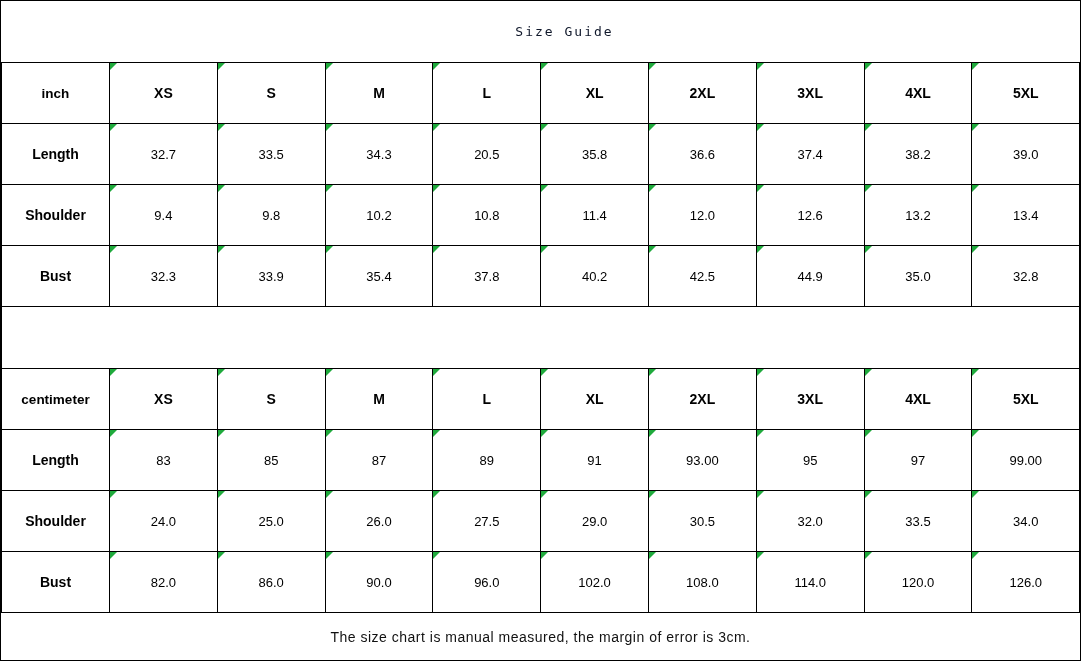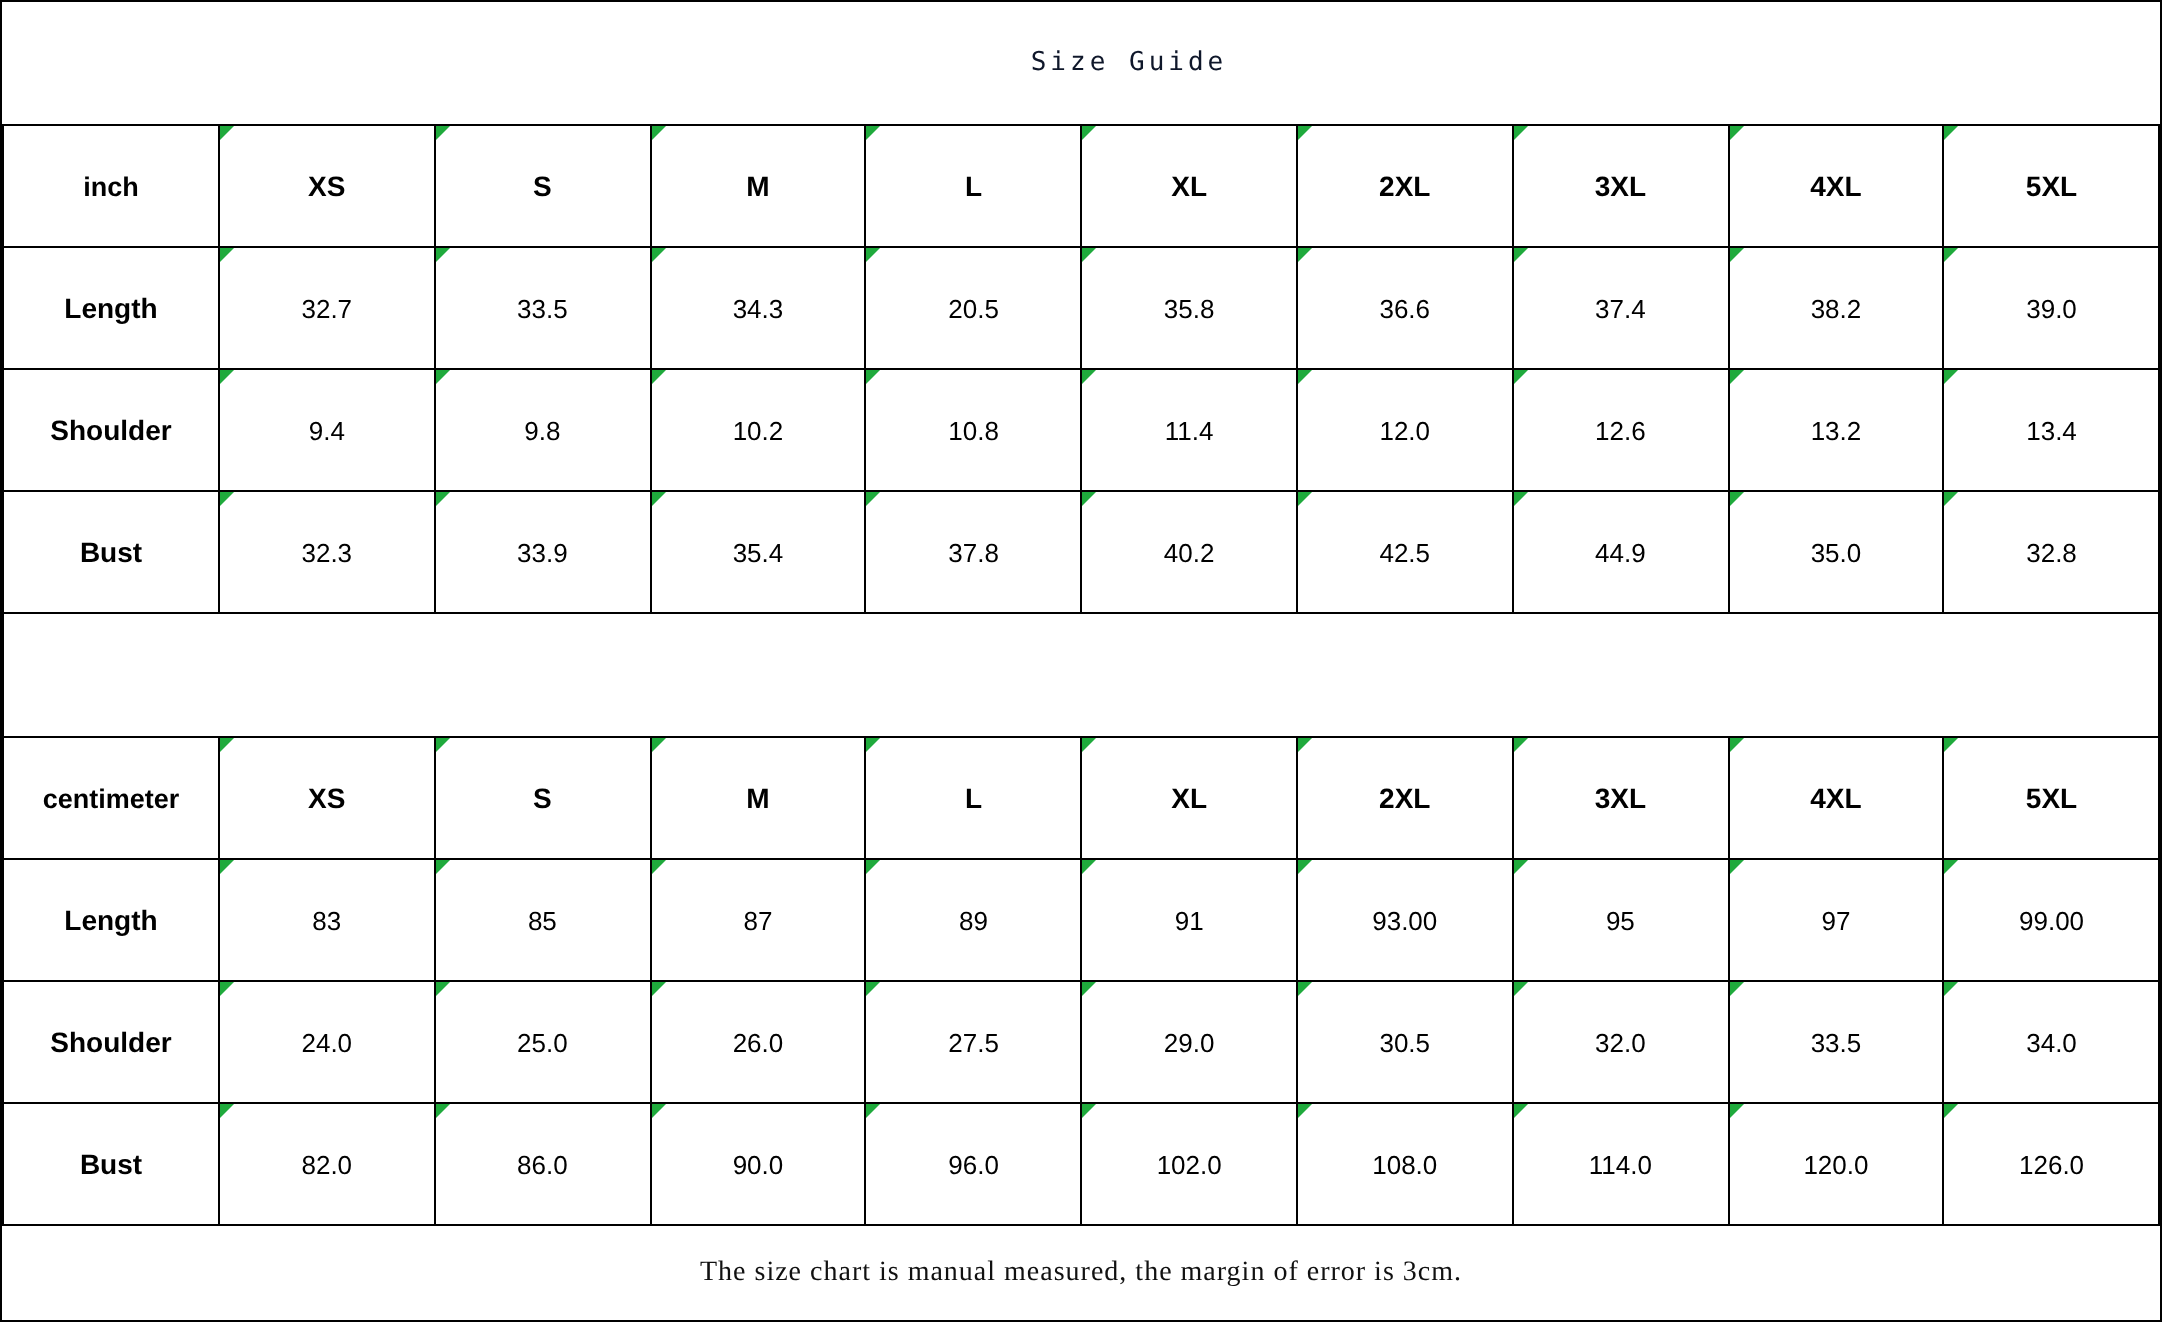--- a/index.html
+++ b/index.html
@@ -78,21 +78,21 @@
     border-right: 1px solid #000000;
     box-sizing: border-box;
     width: 1079px;
     background: #ffffff;
   }
   .footnote {
     height: 48px;
     display: flex;
     align-items: center;
     justify-content: center;
-    font-family: Liberation Serif, serif;
+    font-family: Liberation Sans, sans-serif;
     font-size: 14px;
     letter-spacing: 0.5px;
     color: #111111;
   }
 </style>
 </head>
 <body>
 
 <div class="page">
 

